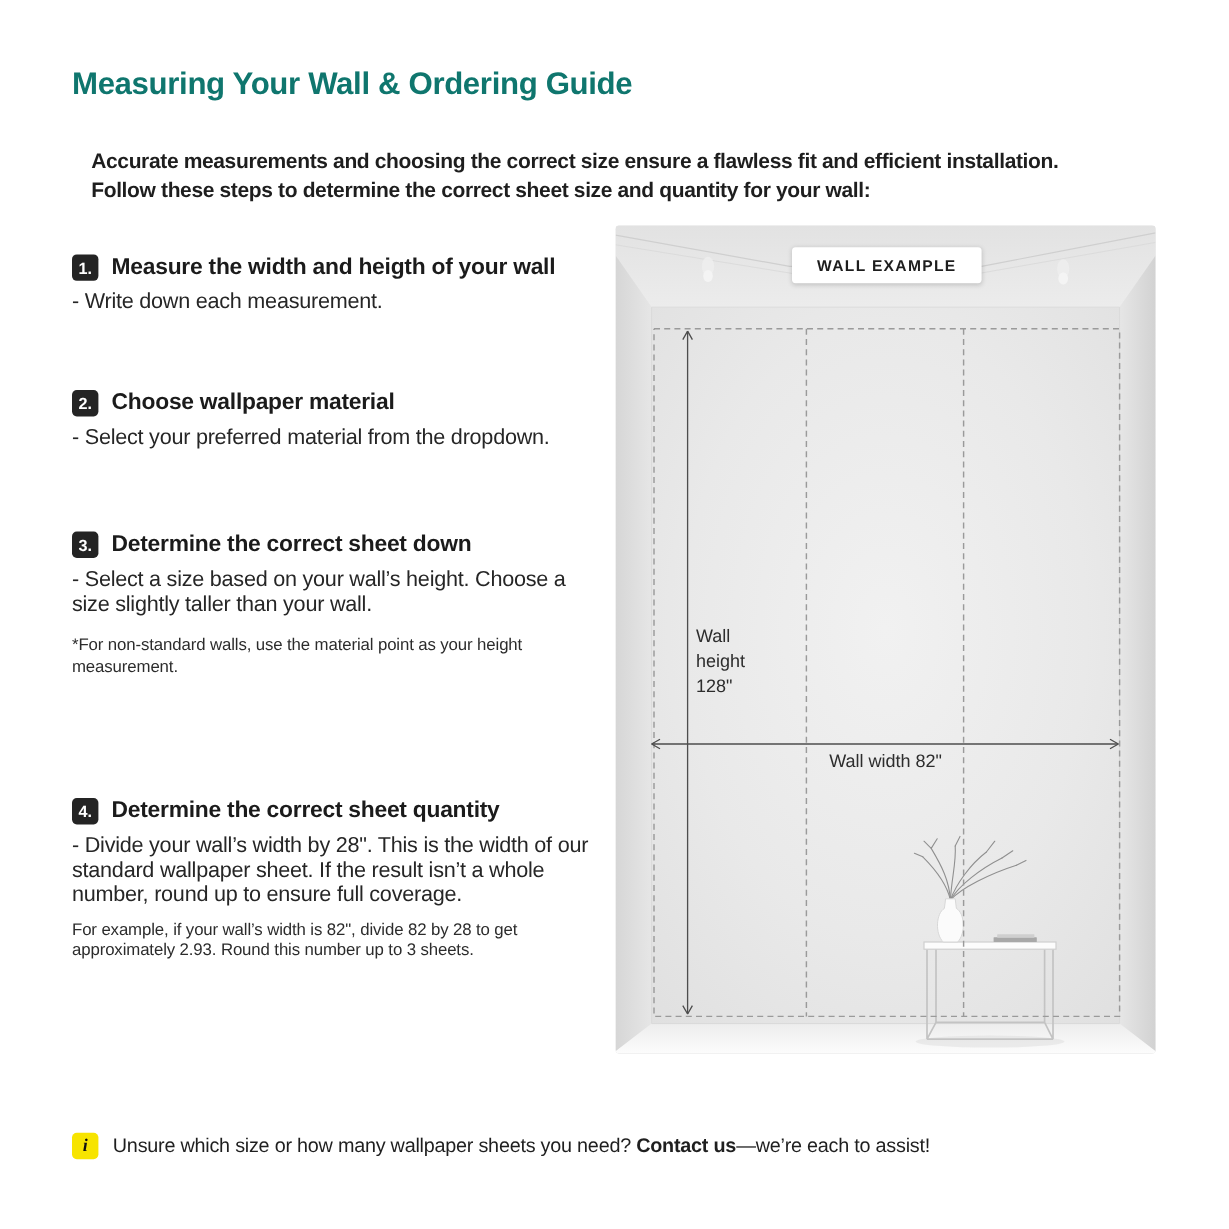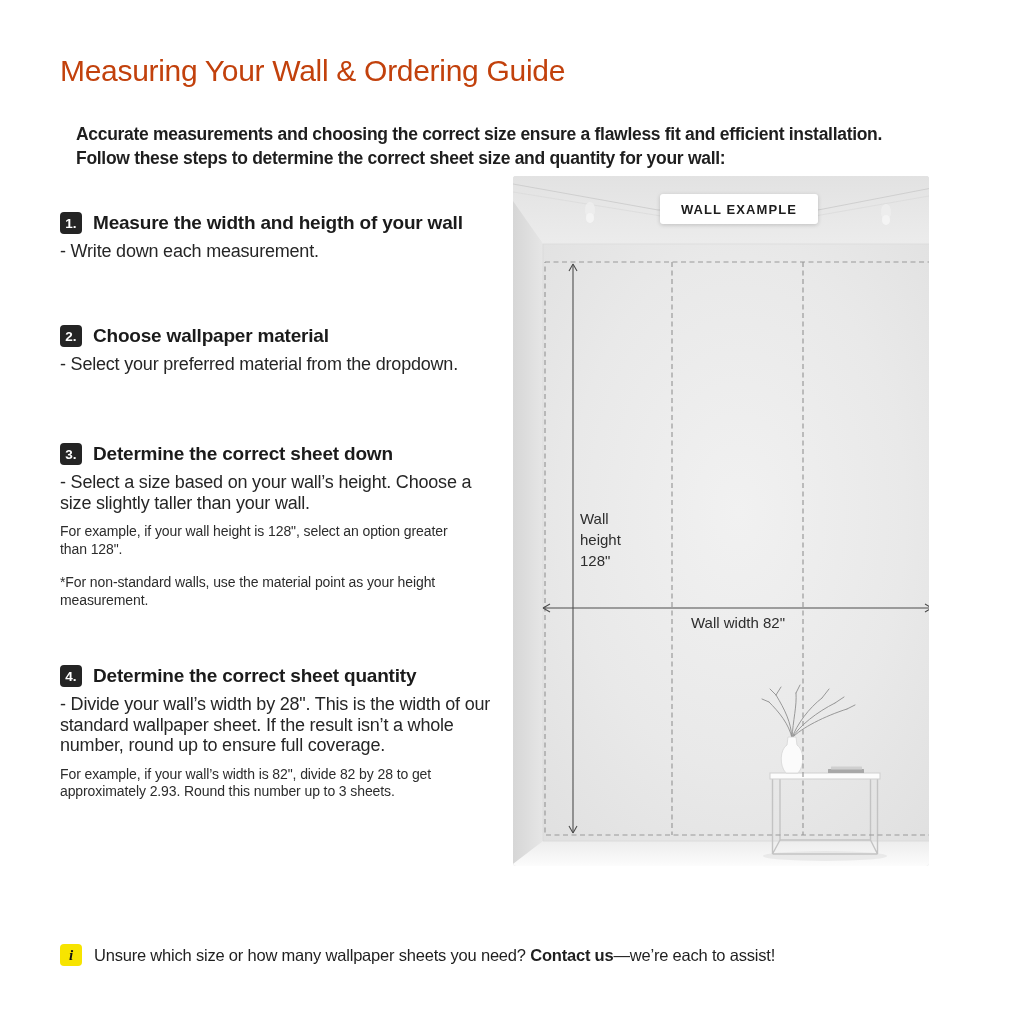--- a/index.html
+++ b/index.html
@@ -3,21 +3,21 @@
 <meta charset="utf-8">
 <style>
   html,body{margin:0;padding:0;background:#ffffff;}
   body{
     width:1024px;height:1024px;position:relative;overflow:hidden;
     font-family:"Liberation Sans","DejaVu Sans",sans-serif;color:#1f1f1f;
     -webkit-font-smoothing:antialiased;
   }
   .page-title{
     position:absolute;left:60px;top:54px;margin:0;
-    font-size:30px;font-weight:400;letter-spacing:-0.3px;color:#c2410c;
+    font-size:26px;font-weight:700;letter-spacing:-0.3px;color:#0f766e;
   }
   .intro{
     position:absolute;left:60px;top:106px;width:930px;margin:16px;
     font-size:17.5px;font-weight:700;line-height:24px;letter-spacing:-0.3px;
     color:#1e1e1e;white-space:pre-line;
   }
   .steps{position:absolute;left:60px;top:204px;width:480px;height:640px;}
   .step{position:absolute;left:0;width:480px;}
   .step-1{top:8px}.step-2{top:121px}.step-3{top:239px}.step-4{top:461px}
   .step-head{display:flex;align-items:center;gap:11px;}
@@ -33,21 +33,21 @@
     color:#262626;white-space:pre-line;
   }
   .step-note{
     margin:10px 0 0 0;font-size:14px;line-height:17.5px;letter-spacing:-0.1px;
     color:#2c2c2c;white-space:pre-line;
   }
   .step-note.second{margin-top:16px;}
 
   
   .photo{
-    position:absolute;left:513px;top:176px;width:416px;height:690px;
+    position:absolute;left:513px;top:188px;width:450px;height:690px;
     border-radius:3px;overflow:hidden;background:var(--photo_bg,#e4e4e4);
   }
   .photo svg{position:absolute;left:0;top:0;display:block;}
   .wall-badge{
     position:absolute;left:147px;top:18px;width:158px;height:30px;
     background:#ffffff;border-radius:3px;box-shadow:0 1px 4px rgba(0,0,0,0.18);
     display:flex;align-items:center;justify-content:center;
     font-size:13px;font-weight:700;letter-spacing:1.1px;color:#1d1d1d;
   }
   .label-height{
@@ -101,22 +101,20 @@
     <p class="step-body">- Select your preferred material from the dropdown.</p>
   </section>
 
   <section class="step step-3">
     <div class="step-head">
       <span class="badge-num">3.</span>
       <span class="step-heading">Determine the correct sheet down</span>
     </div>
     <p class="step-body">- Select a size based on your wall’s height. Choose a
 size slightly taller than your wall.</p>
-    <p class="step-note">For example, if your wall height is 128", select an option greater
-than 128".</p>
     <p class="step-note second">*For non-standard walls, use the material point as your height
 measurement.</p>
   </section>
 
   <section class="step step-4">
     <div class="step-head">
       <span class="badge-num">4.</span>
       <span class="step-heading">Determine the correct sheet quantity</span>
     </div>
     <p class="step-body">- Divide your wall’s width by 28". This is the width of our

